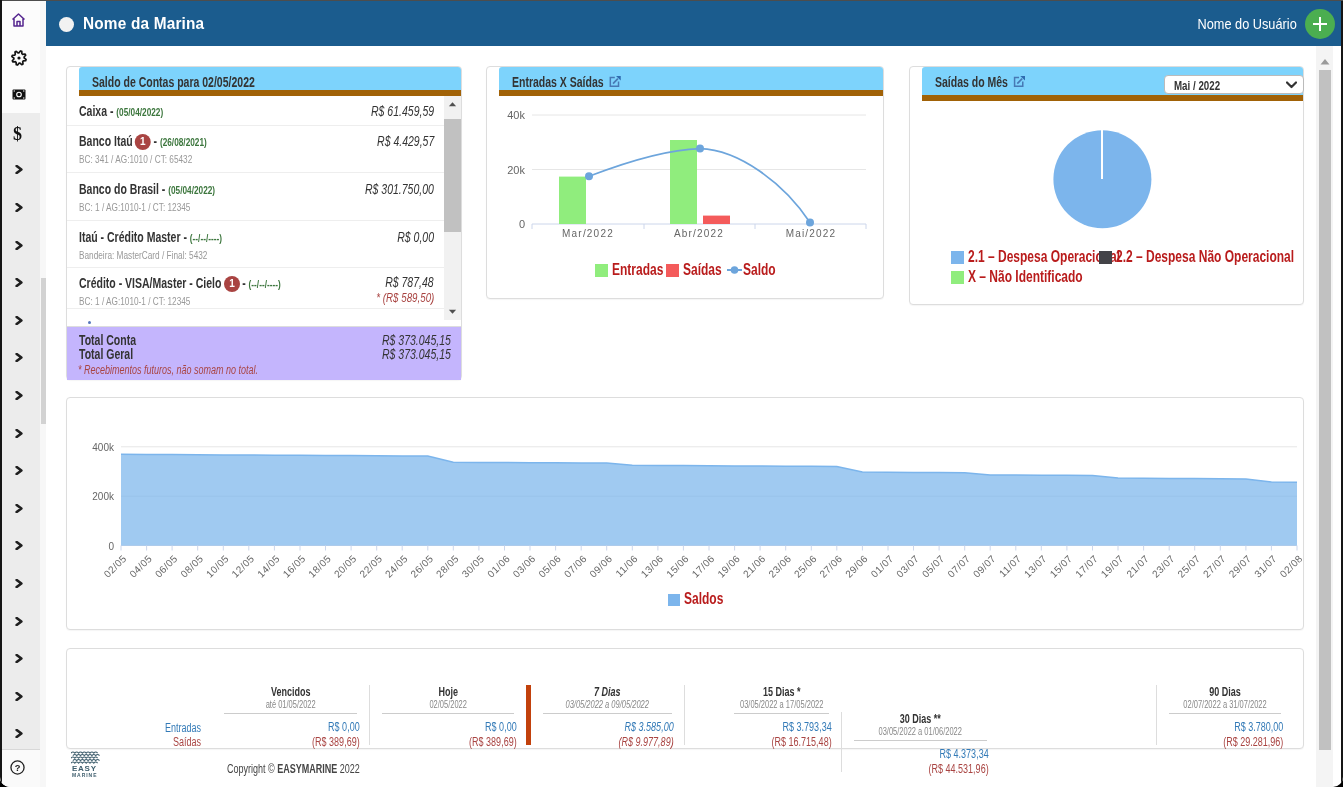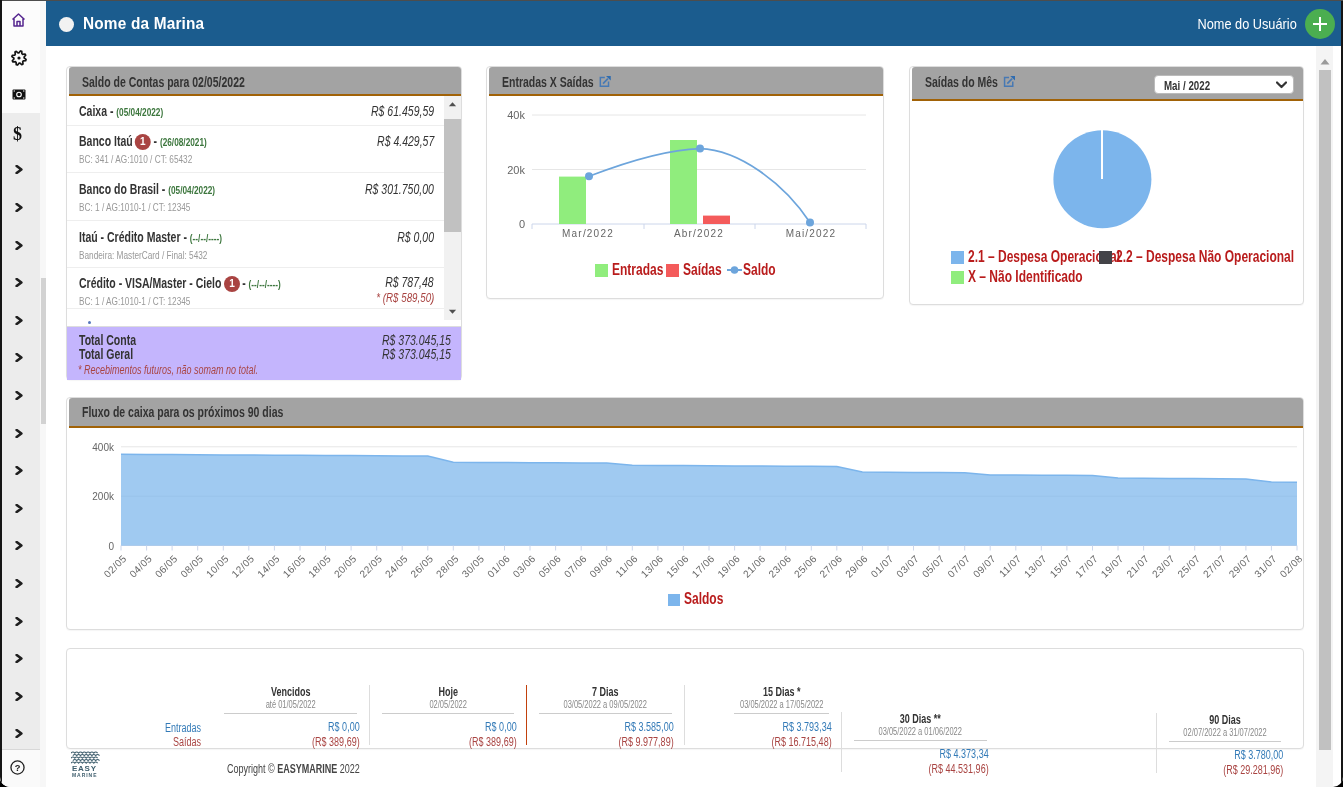--- a/index.html
+++ b/index.html
@@ -22,21 +22,21 @@
 #side .sthumb {position:absolute;left:41px;top:278px;width:5px;height:146px;background:#d2d2d2}
 #side .icon {position:absolute;left:11px}
 .chev {position:absolute;left:15px}
 #side .qdiv {position:absolute;left:0;top:749px;width:40px;height:1px;background:#d8d8d8}
 #side .wb {position:absolute;left:0;top:750px;width:40px;height:37px;background:#fafafa}
 #pgsb {position:absolute;left:1316px;top:46px;width:17px;height:741px;background:#f4f4f4;z-index:55}
 #pgsb .pth {position:absolute;left:3px;top:24px;width:12px;height:680px;background:#c1c1c1}
 #side .q {position:absolute;left:10px;top:760px;width:15px;height:15px}
 
 .panel {position:absolute;background:#fff;border:1px solid #ddd;border-radius:4px;box-shadow:0 1px 1px rgba(0,0,0,.04)}
-.phead {position:absolute;left:2px;top:0;right:0;background:#a3a3a3;border-bottom:2px solid #a16207;border-radius:3px 3px 0 0;color:#333}
+.phead {position:absolute;left:12px;top:0;right:0;background:#7dd3fc;border-bottom:6px solid #a16207;border-radius:3px 3px 0 0;color:#333}
 .phead .tt {position:absolute;left:12.5px;font-size:14px;font-weight:bold;color:#333;transform:scaleX(.75);transform-origin:0 50%;white-space:nowrap}
 .ext {display:inline-block;vertical-align:-1px;margin-left:9px;transform:scaleX(1.3333)}
 
 #p1 {left:66px;top:66px;width:396px;height:314px}
 #p1 .phead {height:29px} #p1 .phead .tt {top:7px}
 .row {position:absolute;left:0;width:377px;border-bottom:1px solid #eee}
 .rname {position:absolute;left:11.5px;font-size:14px;font-weight:bold;color:#333;transform:scaleX(.75);transform-origin:0 50%;white-space:nowrap}
 .rname .dt {font-size:11px;color:#3c763d}
 .rsub {position:absolute;left:11.5px;font-size:11px;color:#999;transform:scaleX(.75);transform-origin:0 50%;white-space:nowrap}
 .rval {position:absolute;right:10px;font-size:14px;font-style:italic;color:#333;transform:scaleX(.75);transform-origin:100% 50%;white-space:nowrap}
@@ -271,23 +271,20 @@
   <svg style="position:absolute;left:0;top:34px" width="393" height="150" viewBox="0 0 393 150">
     <circle cx="192.4" cy="78.2" r="49" fill="#7cb5ec"></circle>
   </svg>
   <div style="position:absolute;left:191.4px;top:63px;width:2px;height:49px;background:#fff"></div>
   <div class="leg" style="left:41px;top:181px"><span class="sq" style="background:#7cb5ec"></span><span class="cx">2.1 – Despesa Operacional</span></div>
   <div class="leg" style="left:189px;top:181px"><span class="sq" style="background:#434348"></span><span class="cx">2.2 – Despesa Não Operacional</span></div>
   <div class="leg" style="left:41px;top:201px"><span class="sq" style="background:#90ed7d"></span><span class="cx">X – Não Identificado</span></div>
 </div>
 
 <div class="panel" id="pf">
-  <div class="phead">
-        <span class="tt">Fluxo de caixa para os próximos 90 dias</span>
-      </div>
   <svg style="position:absolute;left:0;top:30px;overflow:visible" width="1236" height="200" viewBox="0 0 1236 200">
     <line x1="54" y1="18.8" x2="1230" y2="18.8" stroke="#e6e6e6"></line>
     <line x1="54" y1="68.2" x2="1230" y2="68.2" stroke="#e6e6e6"></line>
     <line x1="54" y1="117.5" x2="1230" y2="117.5" stroke="#ccd6eb"></line>
     <text x="47" y="22.8" text-anchor="end" font-size="10" fill="#666">400k</text>
     <text x="47" y="72.2" text-anchor="end" font-size="10" fill="#666">200k</text>
     <text x="47" y="121.5" text-anchor="end" font-size="10" fill="#666">0</text>
     <path d="M54.0,26.3 L79.6,26.4 L105.1,26.6 L130.7,26.7 L156.3,26.9 L181.8,27.0 L207.4,27.2 L233.0,27.3 L258.5,27.5 L284.1,27.6 L309.7,27.8 L335.2,27.9 L360.8,28.1 L386.3,34.2 L411.9,34.4 L437.5,34.5 L463.0,34.7 L488.6,34.8 L514.2,35.0 L539.7,35.1 L565.3,37.3 L590.9,37.4 L616.4,37.6 L642.0,37.7 L667.6,37.9 L693.1,38.0 L718.7,38.2 L744.3,38.3 L769.8,38.5 L795.4,44.1 L821.0,44.3 L846.5,44.4 L872.1,44.6 L897.7,44.7 L923.2,46.9 L948.8,47.0 L974.3,47.2 L999.9,47.3 L1025.5,47.5 L1051.0,50.1 L1076.6,50.3 L1102.2,50.4 L1127.7,50.6 L1153.3,50.7 L1178.9,50.9 L1204.4,54.0 L1230.0,54.2 L1230,117.5 L54,117.5 Z" fill="rgba(124,181,236,0.72)"></path>
     <path d="M54.0,26.3 L79.6,26.4 L105.1,26.6 L130.7,26.7 L156.3,26.9 L181.8,27.0 L207.4,27.2 L233.0,27.3 L258.5,27.5 L284.1,27.6 L309.7,27.8 L335.2,27.9 L360.8,28.1 L386.3,34.2 L411.9,34.4 L437.5,34.5 L463.0,34.7 L488.6,34.8 L514.2,35.0 L539.7,35.1 L565.3,37.3 L590.9,37.4 L616.4,37.6 L642.0,37.7 L667.6,37.9 L693.1,38.0 L718.7,38.2 L744.3,38.3 L769.8,38.5 L795.4,44.1 L821.0,44.3 L846.5,44.4 L872.1,44.6 L897.7,44.7 L923.2,46.9 L948.8,47.0 L974.3,47.2 L999.9,47.3 L1025.5,47.5 L1051.0,50.1 L1076.6,50.3 L1102.2,50.4 L1127.7,50.6 L1153.3,50.7 L1178.9,50.9 L1204.4,54.0 L1230.0,54.2" fill="none" stroke="#7cb5ec" stroke-width="1.5"></path>
     <path d="M54.0 117.5 v5 M79.6 117.5 v5 M105.1 117.5 v5 M130.7 117.5 v5 M156.3 117.5 v5 M181.8 117.5 v5 M207.4 117.5 v5 M233.0 117.5 v5 M258.5 117.5 v5 M284.1 117.5 v5 M309.7 117.5 v5 M335.2 117.5 v5 M360.8 117.5 v5 M386.3 117.5 v5 M411.9 117.5 v5 M437.5 117.5 v5 M463.0 117.5 v5 M488.6 117.5 v5 M514.2 117.5 v5 M539.7 117.5 v5 M565.3 117.5 v5 M590.9 117.5 v5 M616.4 117.5 v5 M642.0 117.5 v5 M667.6 117.5 v5 M693.1 117.5 v5 M718.7 117.5 v5 M744.3 117.5 v5 M769.8 117.5 v5 M795.4 117.5 v5 M821.0 117.5 v5 M846.5 117.5 v5 M872.1 117.5 v5 M897.7 117.5 v5 M923.2 117.5 v5 M948.8 117.5 v5 M974.3 117.5 v5 M999.9 117.5 v5 M1025.5 117.5 v5 M1051.0 117.5 v5 M1076.6 117.5 v5 M1102.2 117.5 v5 M1127.7 117.5 v5 M1153.3 117.5 v5 M1178.9 117.5 v5 M1204.4 117.5 v5 M1230.0 117.5 v5" stroke="#ccd6eb" fill="none"></path>
@@ -356,42 +353,42 @@
 <div class="pce">R$ 0,00</div>
           <div class="pcsa">(R$ 389,69)</div>
         </div>
 <div class="pcol" style="left:302.0px;width:157.4px;border-left:1px solid #ddd;">
 <div class="pct">Hoje</div>
           <div class="pcs">02/05/2022</div>
           <div class="pcl"></div>
 <div class="pce">R$ 0,00</div>
           <div class="pcsa">(R$ 389,69)</div>
         </div>
-<div class="pcol" style="left:459.4px;width:157.4px;border-left:1px solid #c2410c;">
+<div class="pcol" style="left:459.4px;width:157.4px;border-left:5px solid #c2410c;font-style:italic;">
 <div class="pct">7 Dias</div>
           <div class="pcs">03/05/2022 a 09/05/2022</div>
           <div class="pcl"></div>
 <div class="pce">R$ 3.585,00</div>
           <div class="pcsa">(R$ 9.977,89)</div>
         </div>
 <div class="pcol" style="left:616.8px;width:157.4px;border-left:1px solid #ddd;padding-left:37px;">
 <div class="pct">15 Dias *</div>
           <div class="pcs">03/05/2022 a 17/05/2022</div>
           <div class="pcl"></div>
 <div class="pce">R$ 3.793,34</div>
           <div class="pcsa">(R$ 16.715,48)</div>
         </div>
 <div class="pcol" style="left:774.2px;width:157.4px;border-left:1px solid #ddd;margin-top:27px;">
 <div class="pct">30 Dias **</div>
           <div class="pcs">03/05/2022 a 01/06/2022</div>
           <div class="pcl"></div>
 <div class="pce">R$ 4.373,34</div>
           <div class="pcsa">(R$ 44.531,96)</div>
         </div>
-<div class="pcol" style="left:1089.0px;width:137.0px;border-left:1px solid #ddd;margin-top:28px;">
+<div class="pcol" style="left:1089.0px;width:137.0px;border-left:1px solid #ddd;">
 <div class="pct">90 Dias</div>
           <div class="pcs">02/07/2022 a 31/07/2022</div>
           <div class="pcl"></div>
 <div class="pce">R$ 3.780,00</div>
           <div class="pcsa">(R$ 29.281,96)</div>
         </div>
 
   </div>
 </div>
 

